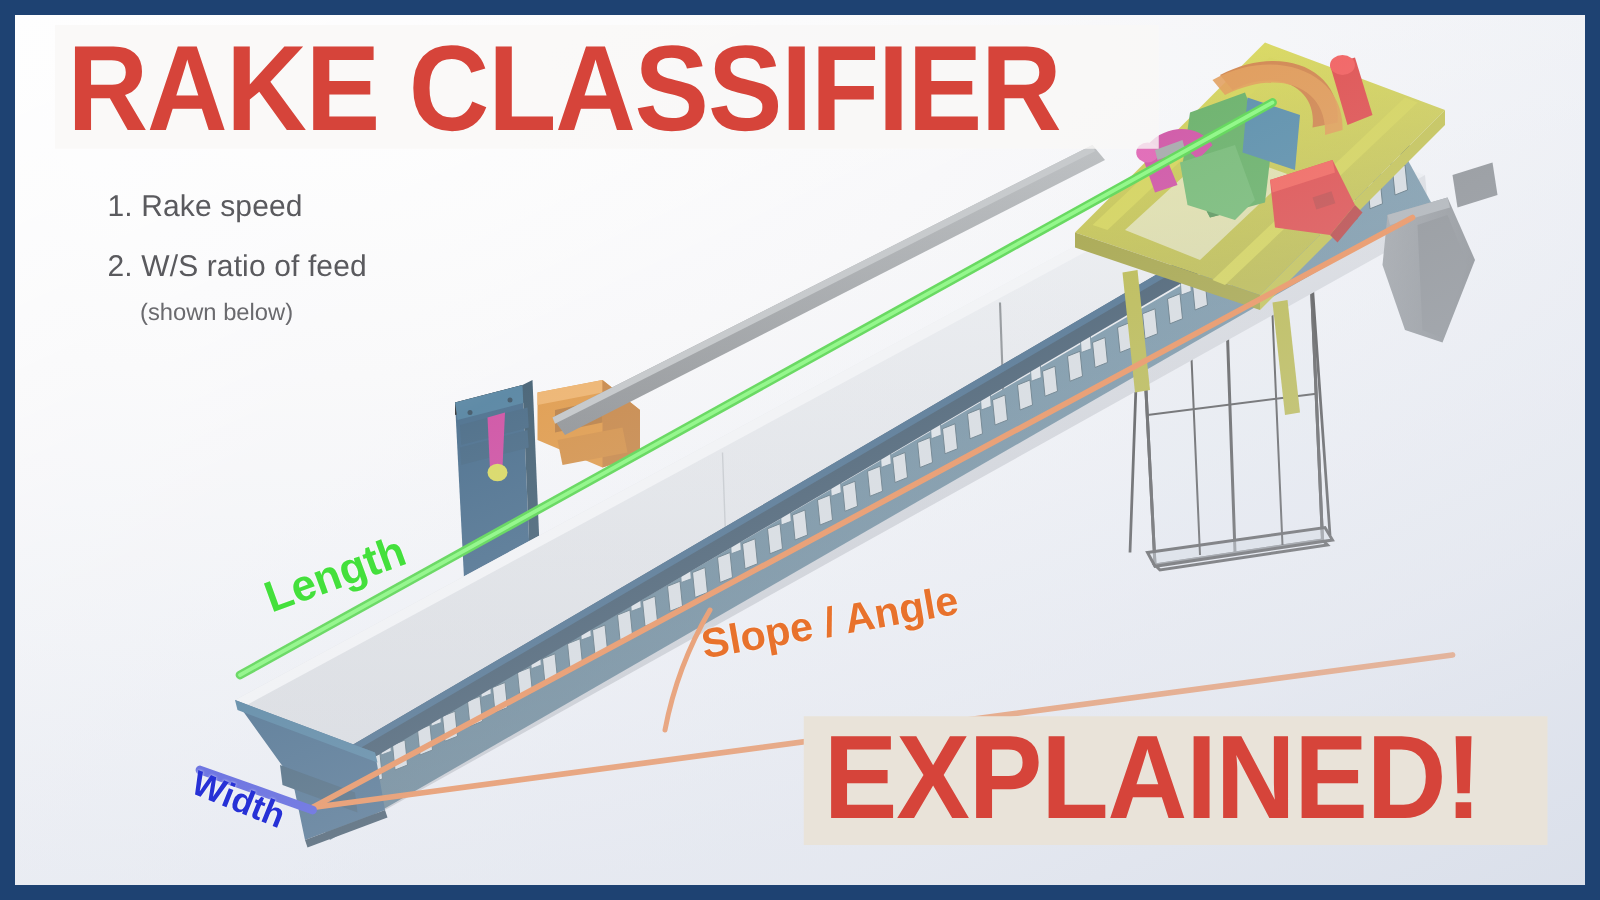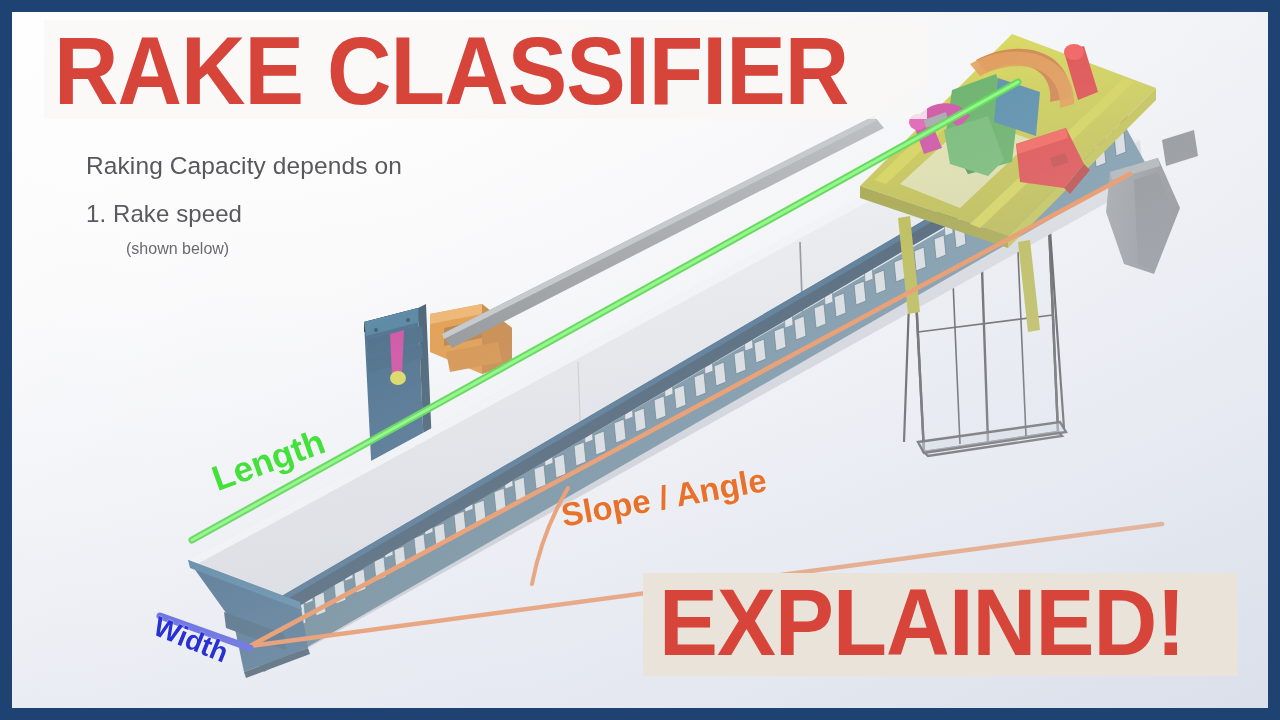--- a/index.html
+++ b/index.html
@@ -62,23 +62,23 @@
     margin-bottom: 20px;
     letter-spacing: 0.1px;
   }
   .bullet {
     font-size: 24px;
     color: #5a5a5e;
     margin-bottom: 20px;
     letter-spacing: 0.1px;
   }
   #bullets-note {
-    font-size: 16px;
+    font-size: 19px;
     color: #6a6a6e;
-    margin-left: 40px;
+    margin-left: 26px;
     margin-top: -8px;
   }
   #explained-box {
     position: absolute;
     right: 30px; bottom: 32px;
     background: #e9e3d9;
     padding: 2px 14px 6px 16px;
     z-index: 7;
     margin-top: 28px;
   }
@@ -381,22 +381,22 @@
       <g>
         <line x1="148" y1="604" x2="238" y2="636" stroke="#2731d6" stroke-width="7" stroke-linecap="round"></line>
       </g>
     </svg>
 
     <div id="title-box">
       <div id="title-text">RAKE CLASSIFIER</div>
     </div>
 
     <div id="bullets">
-      <div id="bullets-head">Raking Capacity depends on</div>
       <div class="bullet">1. Rake speed</div>
+      <div class="bullet">2. W/S ratio of feed</div>
       <div id="bullets-note">(shown below)</div>
     </div>
 
     <div class="ann" id="label-length">Length</div>
     <div class="ann" id="label-slope">Slope / Angle</div>
     <div class="ann" id="label-width">Width</div>
 
     <div id="explained-box">
       <div id="explained-text">EXPLAINED!</div>
     </div>

